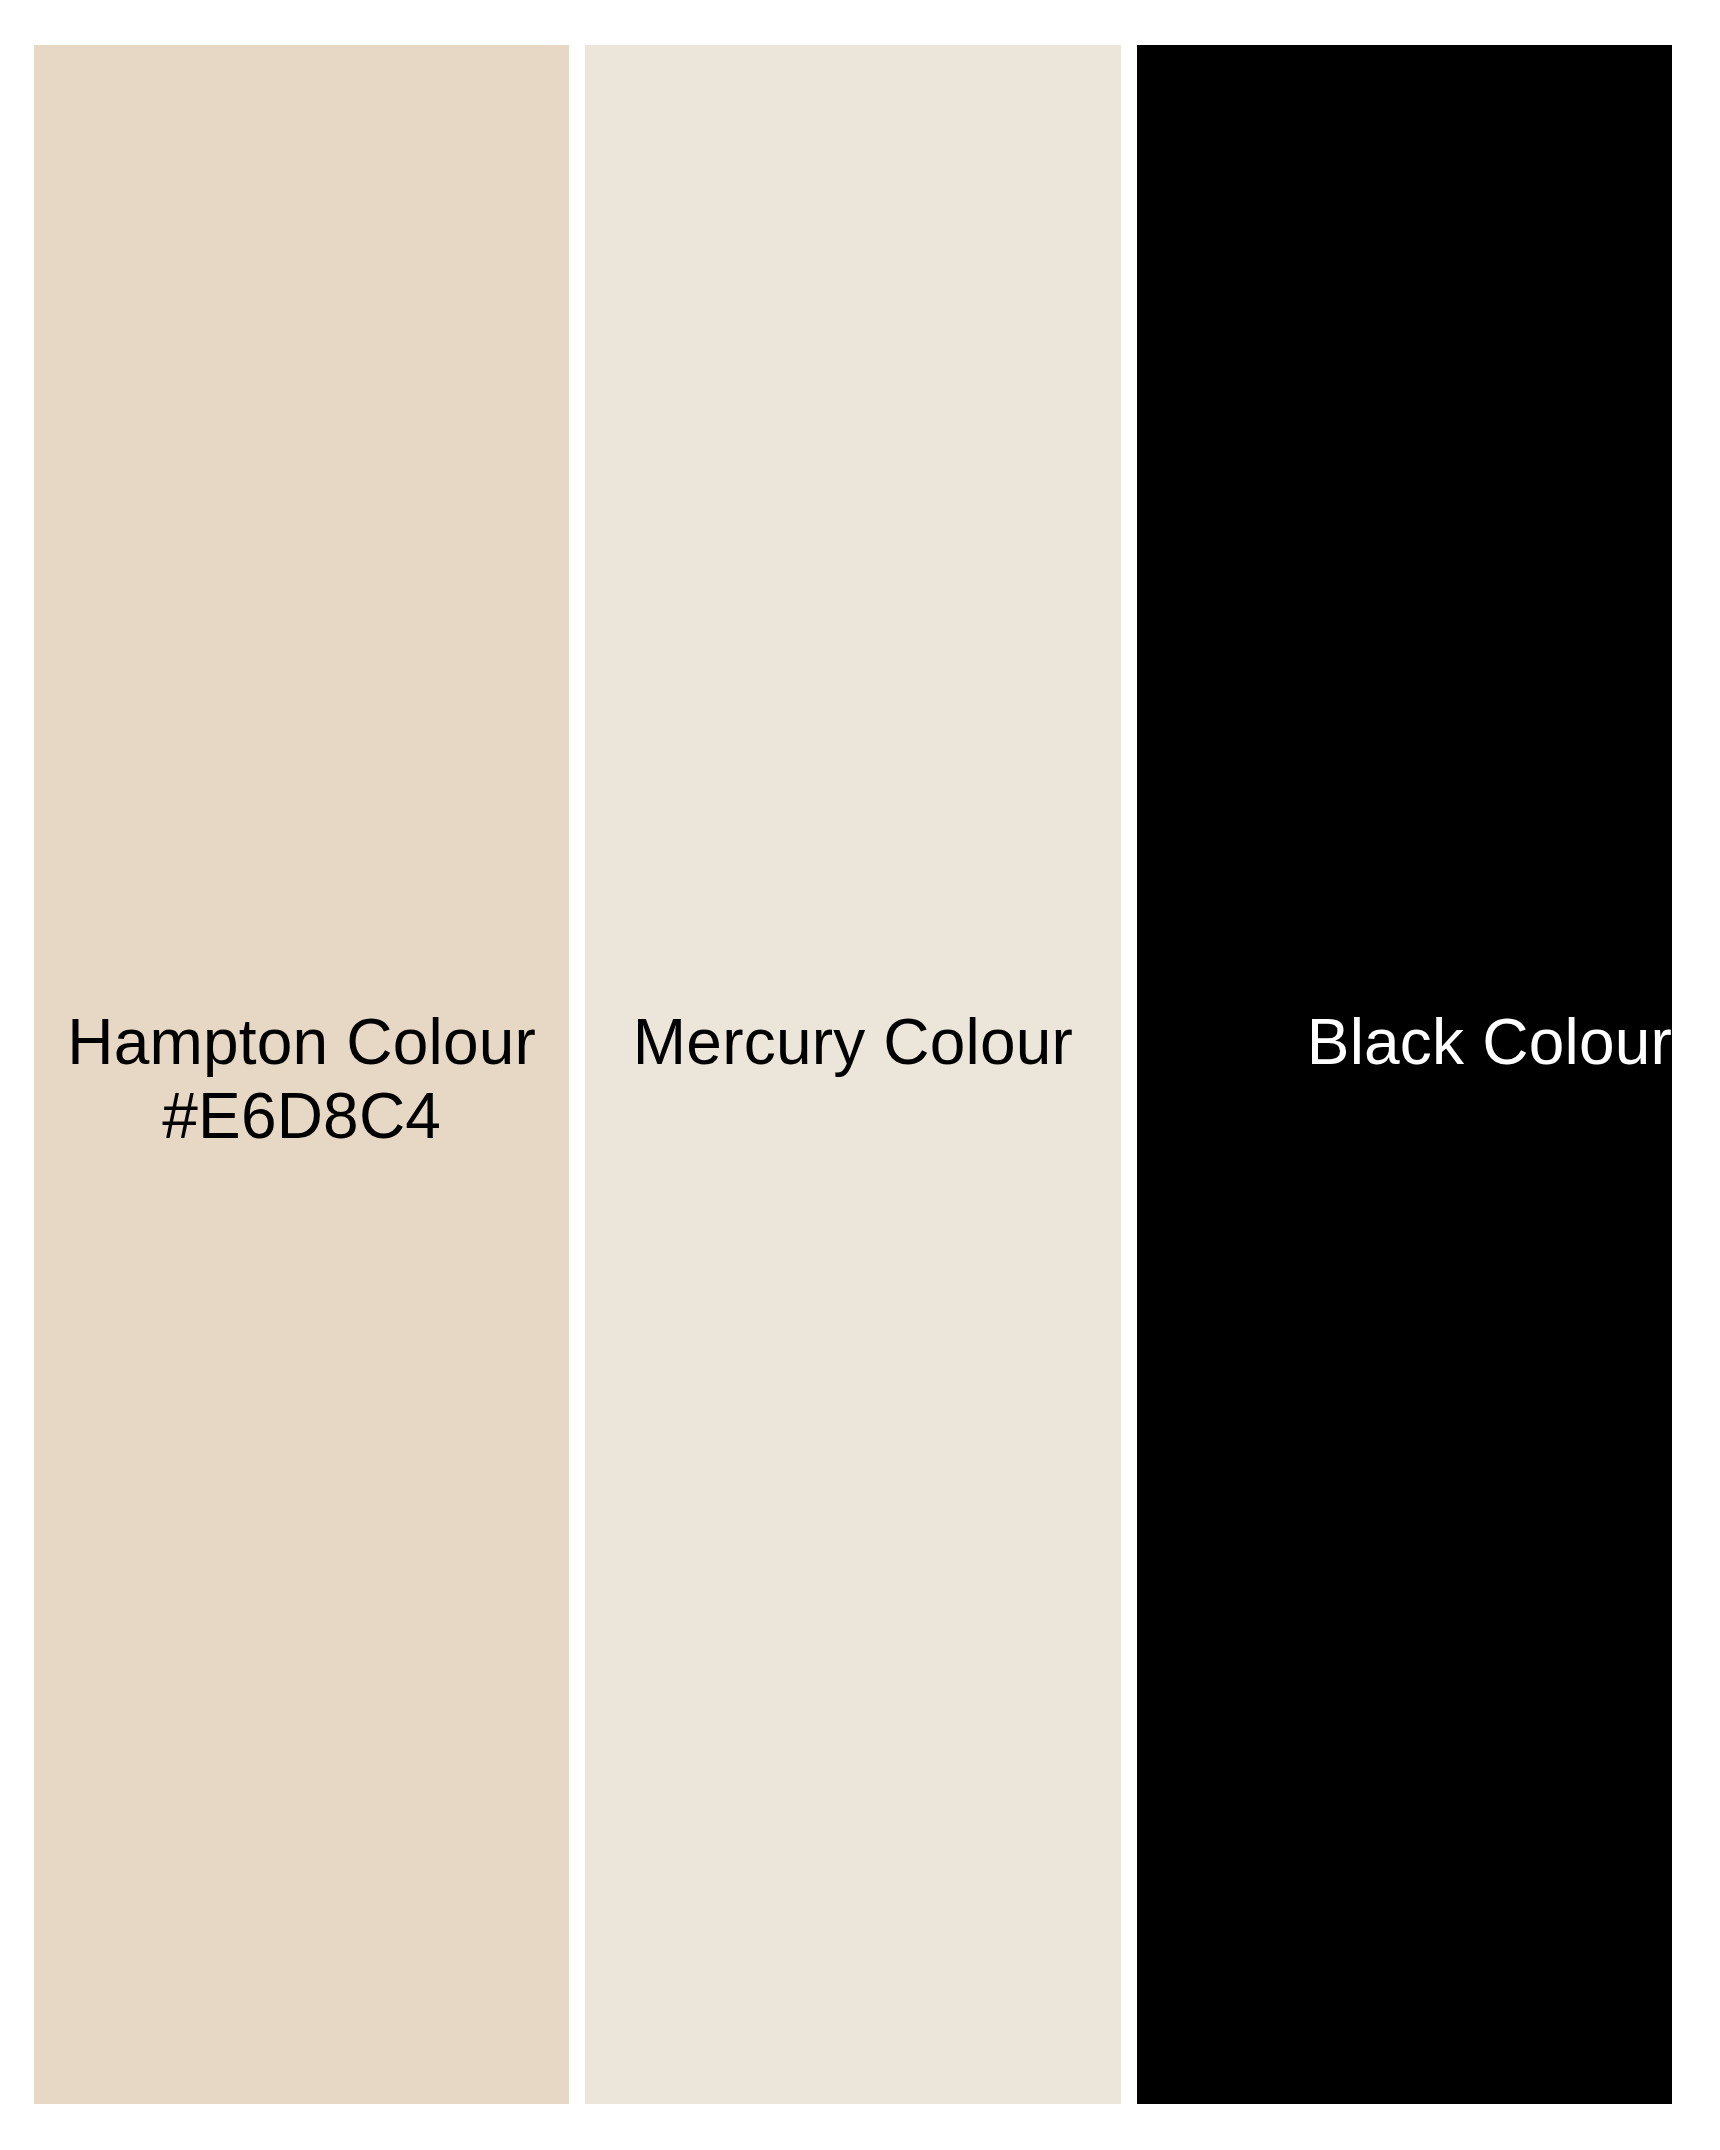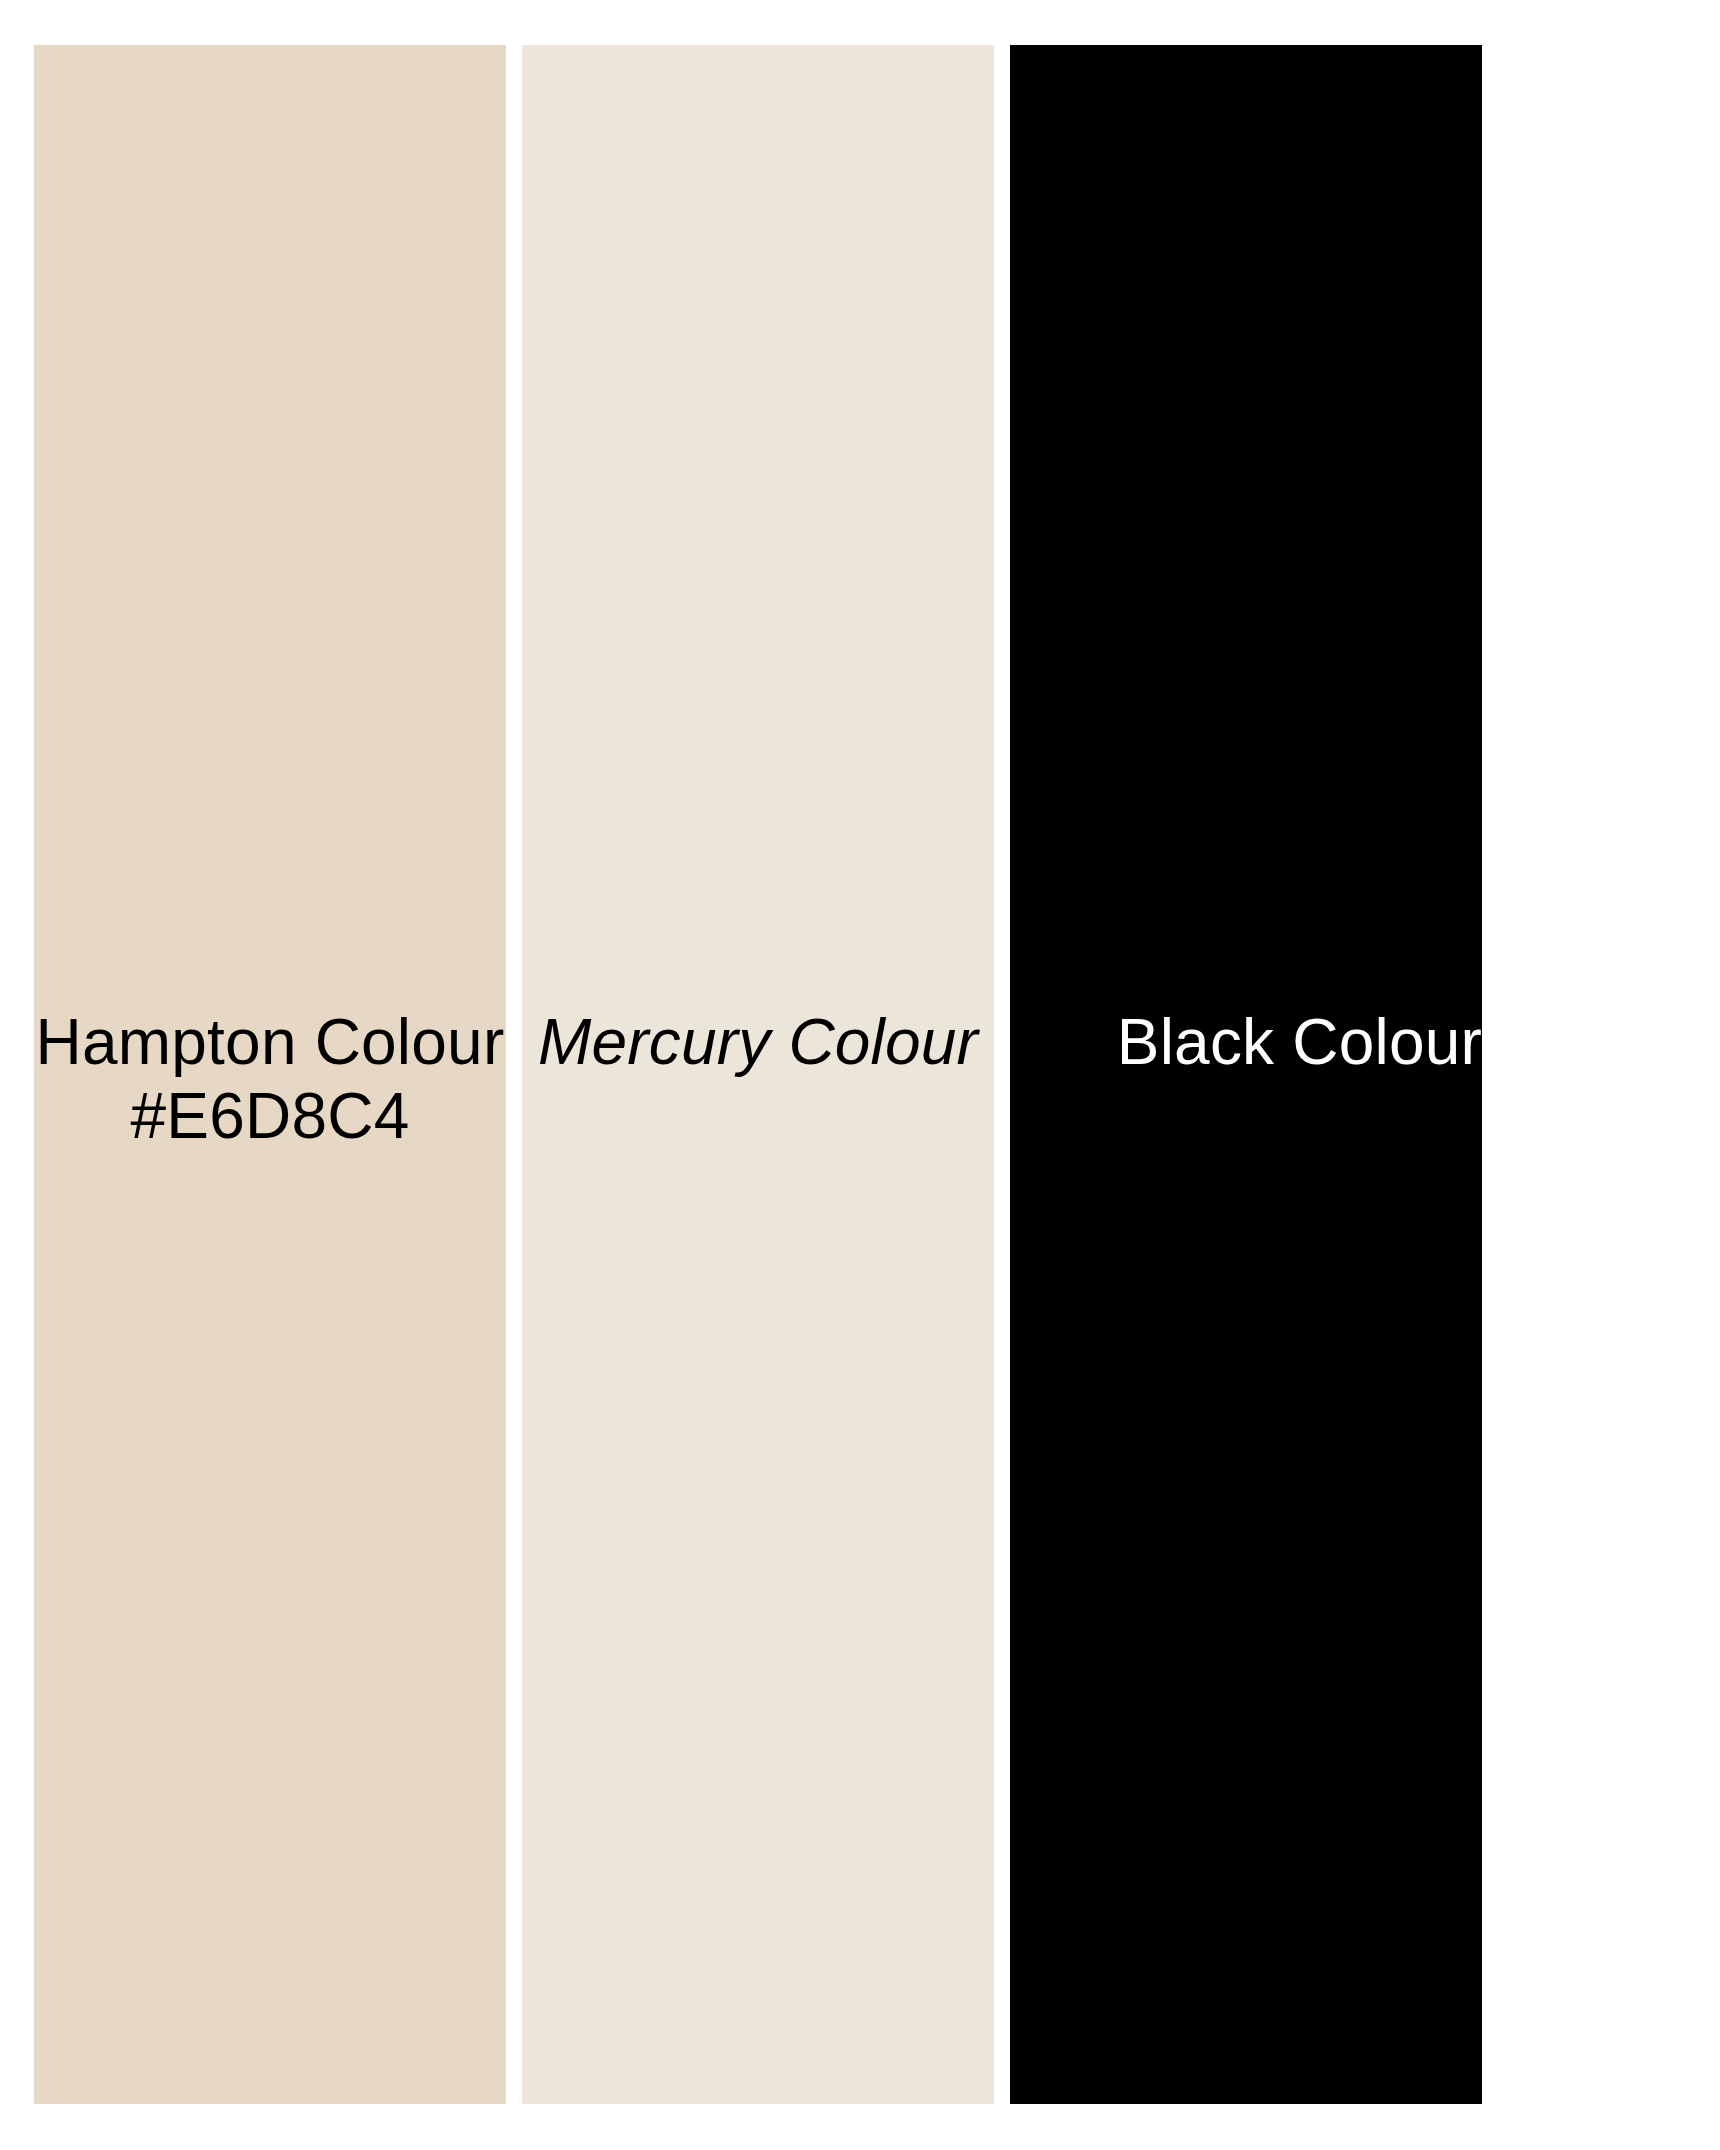--- a/index.html
+++ b/index.html
@@ -12,21 +12,21 @@
     height: 2151px;
     position: relative;
     font-family: "Liberation Sans", sans-serif;
     overflow: hidden;
   }
 
   #palette-board {
     position: absolute;
     left: 34px;
     top: 45px;
-    width: 1448px;
+    width: 1638px;
     height: 2059px;
     display: flex;
     flex-direction: row;
     gap: 16px;
   }
 
   .swatch {
     flex: 1 1 0;
     height: 100%;
     position: relative;
@@ -68,21 +68,21 @@
 <div id="palette-board">
 
   <div class="swatch" id="swatch-hampton" style="background-color: rgb(230, 216, 196);">
     <div class="swatch-label-block" style="color: rgb(0, 0, 0);">
       <span class="swatch-name">Hampton Colour</span>
       <span class="swatch-hex">#E6D8C4</span>
     </div>
   </div>
 
   <div class="swatch" id="swatch-mercury" style="background-color: rgb(235, 230, 217);">
-    <div class="swatch-label-block" style="color: rgb(0, 0, 0); font-style: italic;">
+    <div class="swatch-label-block" style="color: rgb(0, 0, 0);">
       <span class="swatch-name">Mercury Colour</span>
     </div>
   </div>
 
   <div class="swatch" id="swatch-black" style="background-color: rgb(0, 0, 0);">
     <div class="swatch-label-block" style="color: rgb(255, 255, 255); text-align: right;">
       <span class="swatch-name">Black Colour</span>
     </div>
   </div>
 

